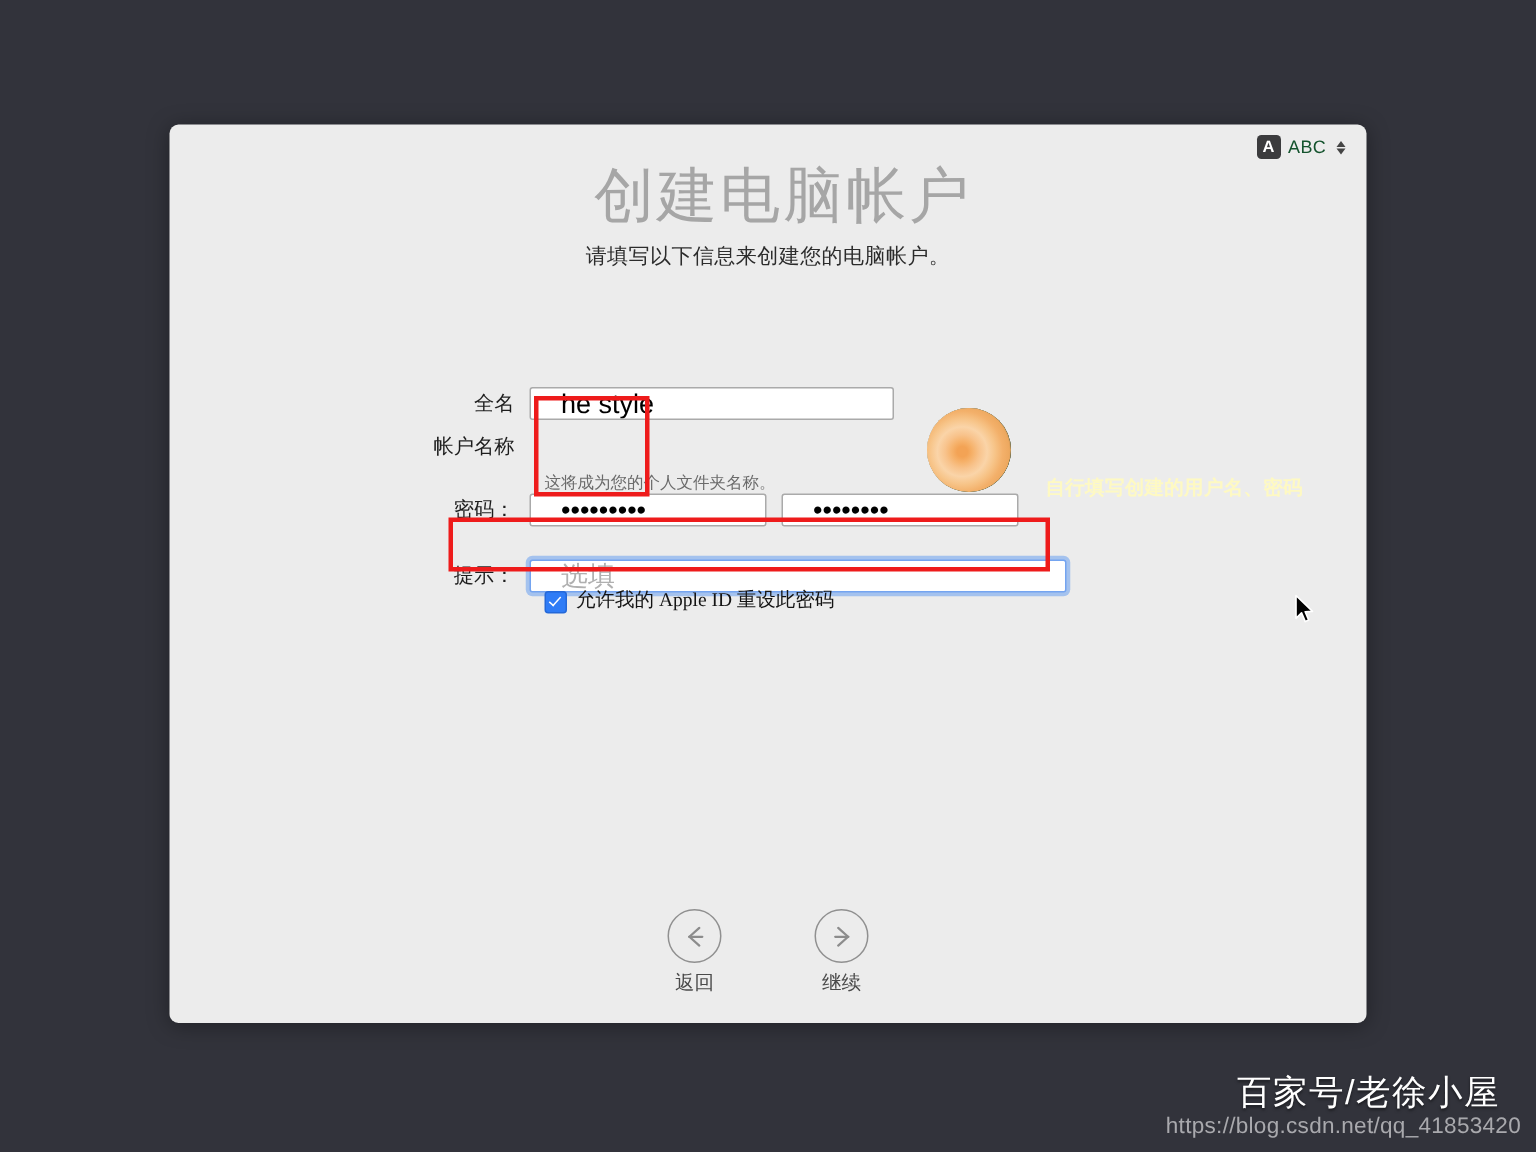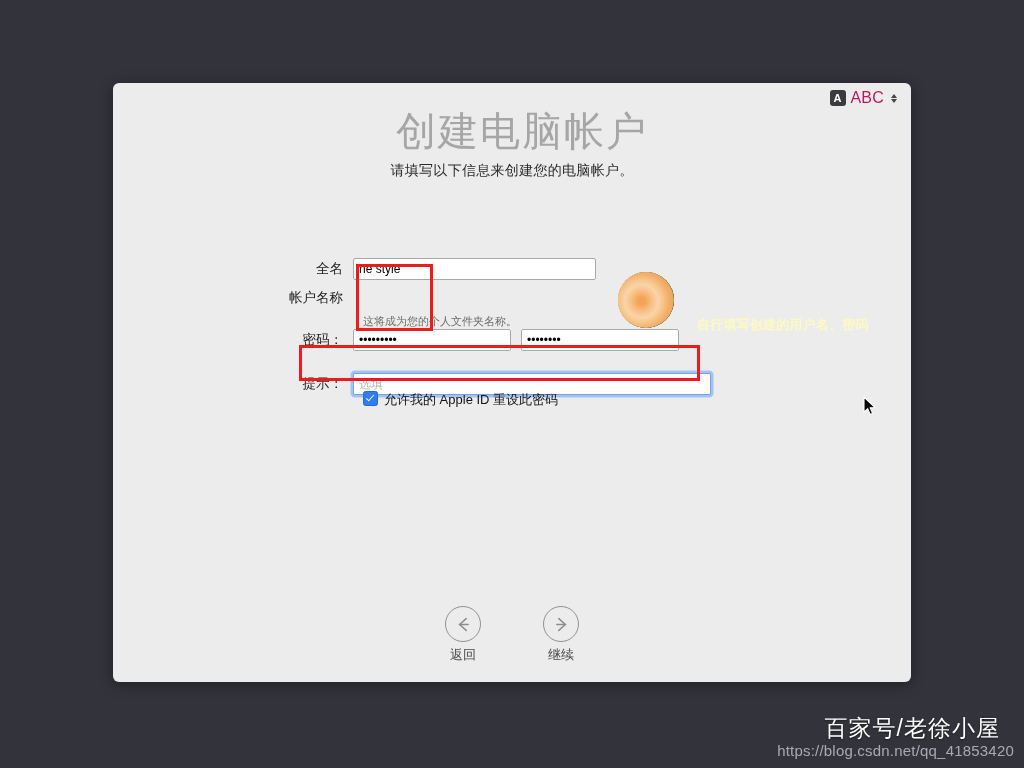--- a/index.html
+++ b/index.html
@@ -53,22 +53,22 @@
     border-radius: 3px;
     background: #3b3b3d;
     color: #ffffff;
     font-size: 11px;
     line-height: 16px;
     text-align: center;
     font-weight: 600;
     font-family: "Liberation Sans", sans-serif;
   }
   #input-source .ime-label {
-    font-size: 16px;
-    color: #be185d;
+    font-size: 12px;
+    color: #14532d;
     letter-spacing: 0.2px;
   }
   #input-source .ime-chevrons {
     display: flex;
     flex-direction: column;
     justify-content: center;
     align-items: center;
     gap: 1px;
     width: 9px;
   }
@@ -123,23 +123,23 @@
     font-size: 13.5px;
     color: #1d1d1d;
     box-sizing: border-box;
   }
   .text-input {
     box-sizing: border-box;
     height: 22px;
     background: #ffffff;
     border: 1px solid #aaaaaa;
     border-radius: 2px;
-    font-size: 12px;
+    font-size: 18px;
     color: #000000;
-    padding: 0 5px;
+    padding: 0 20px;
     line-height: 20px;
     font-family: "Liberation Sans", sans-serif;
     outline: none;
   }
   .text-input::placeholder { color: #b0b0b0; }
   .text-input.focused {
     border: 1px solid #74a4f0;
     box-shadow: 0 0 0 2.5px rgba(106,160,240,0.55);
   }
 
@@ -184,22 +184,23 @@
       radial-gradient(ellipse at 80% 82%, #1b4a3d 0%, rgba(27,74,61,0) 70%),
       linear-gradient(135deg, #e9d9c0 0%, #f0c590 45%, #1c4c3f 100%);
   }
 
   
   #row-apple-id-reset {
     position: absolute;
     left: 250px;
     top: 133px;
     display: flex;
-    align-items: flex-start;
+    align-items: flex-end;
     gap: 6px;
+    font-family: Liberation Serif, serif;
   }
   .checkbox {
     width: 13px;
     height: 13px;
     border-radius: 2.5px;
     background: #2f7cf6;
     border: 1px solid #2468d8;
     position: relative;
     flex: 0 0 auto;
   }

